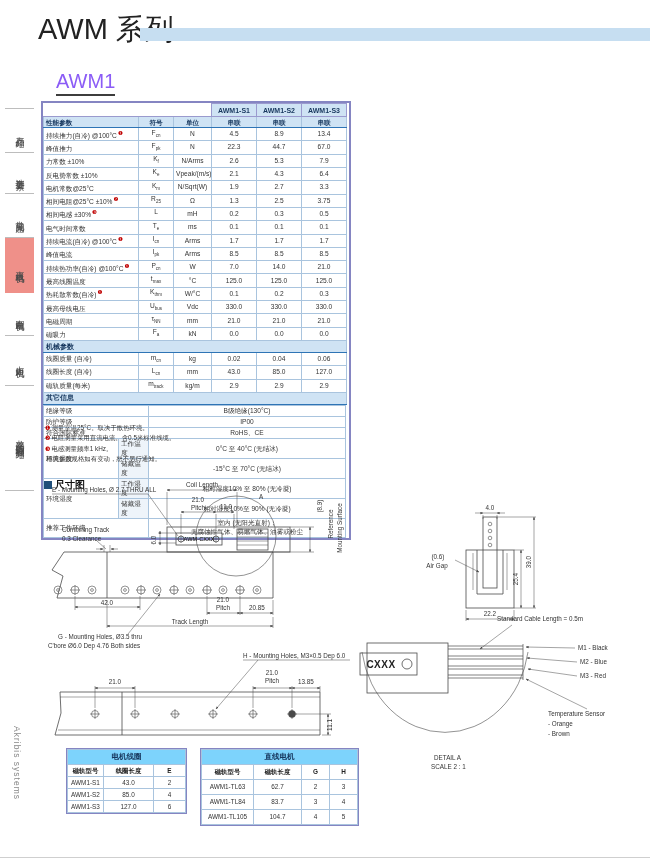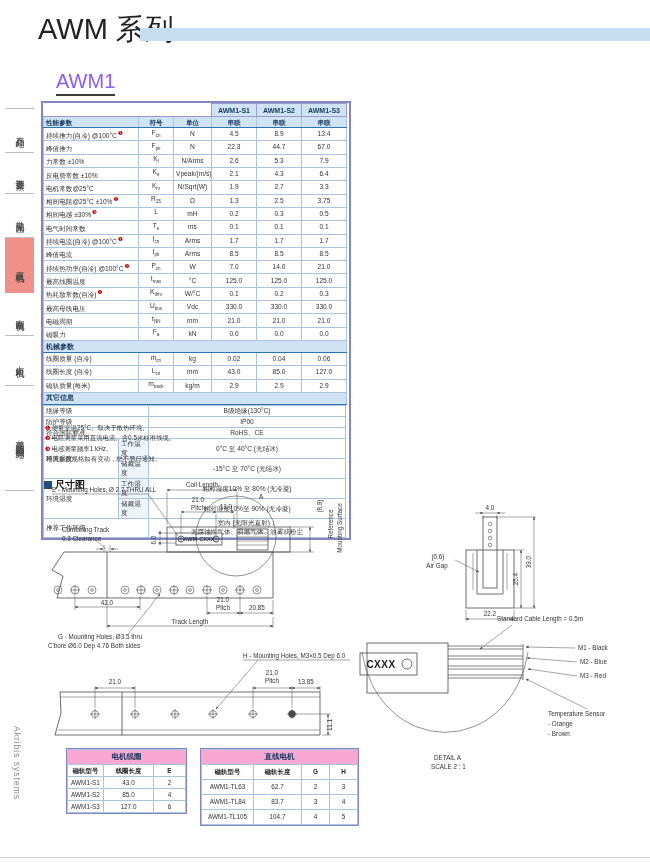--- a/index.html
+++ b/index.html
@@ -56,21 +56,21 @@
   .dimhead{position:absolute;left:44px;top:478px;font-size:10px;font-weight:bold;color:#111;display:flex;align-items:center;}
   .sq{width:8px;height:8px;background:#1f4e79;display:inline-block;margin-right:3px;}
   svg.draw{position:absolute;left:0;top:0;pointer-events:none;}
   .svgtxt{font-size:6.3px;fill:#333;font-family:"Liberation Sans","DejaVu Sans",sans-serif;}
   .svgsm{font-size:5.6px;fill:#333;}
   .cx{font-size:10px;font-weight:bold;fill:#222;letter-spacing:0.5px;}
 
   
   .btbl{position:absolute;border:1.5px solid #8585c2;background:#fff;}
   .btbl table td{border:1px solid #a9c4de;font-size:6.4px;line-height:9px;padding:1px 2px;text-align:center;color:#333;}
-  .btbl .ttl td{background:#f9a8d4;font-weight:bold;color:#17375e;font-size:7.5px;line-height:12px;margin-top:11px;}
+  .btbl .ttl td{background:#7dd3fc;font-weight:bold;color:#17375e;font-size:7.5px;line-height:12px;margin-top:11px;}
   .btbl .hd td{font-weight:bold;color:#222;}
   .coiltbl{left:66px;top:748px;}
   .tracktbl{left:200px;top:748px;}
   .tracktbl table td{line-height:12px;}
 </style>
 </head>
 <body>
 
 <div class="page">
 

